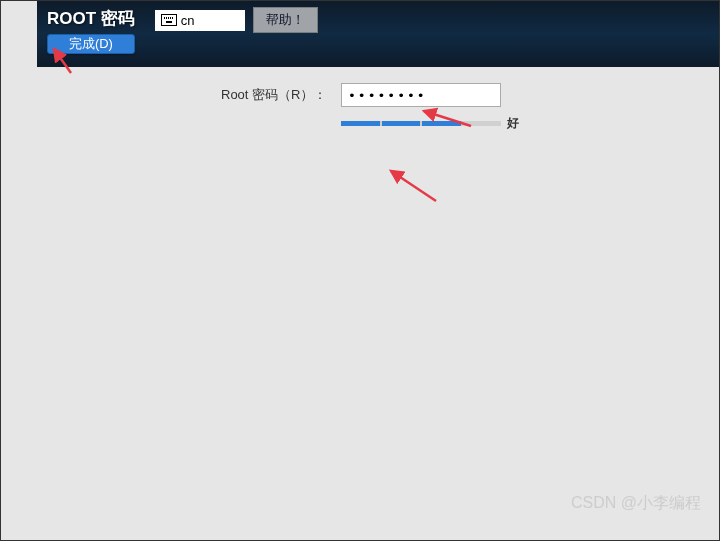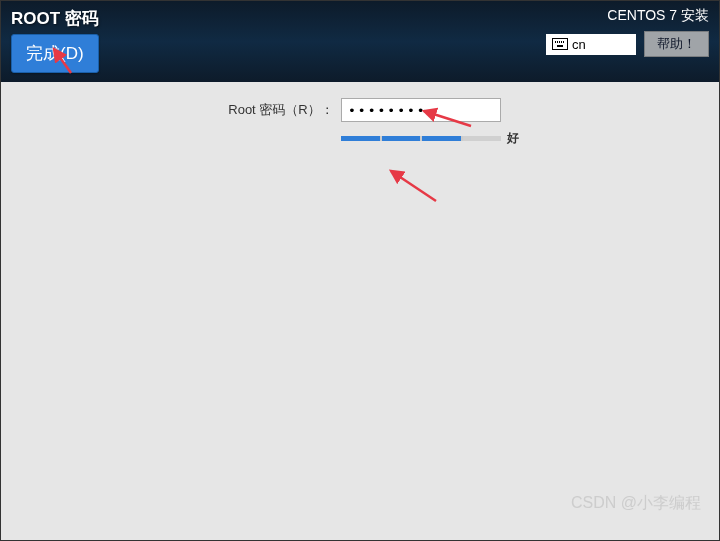--- a/index.html
+++ b/index.html
@@ -6,43 +6,44 @@
     body {
       width: 720px;
       height: 541px;
       font-family: "Microsoft YaHei", "PingFang SC", sans-serif;
       background: #e6e6e6;
       border: 1px solid #333;
       position: relative;
       overflow: hidden;
     }
     .header {
-      height: 81px;
+      height: 66px;
       background: linear-gradient(to bottom, #0d1b2a 0%, #102a43 50%, #0d1b2a 100%);
       position: relative;
       color: #fff;
       display: flex;
-      justify-content: space-between;
+      justify-content: flex-start;
       align-items: flex-start;
       padding: 6px 10px 0 10px;
+      margin-left: 36px;
     }
     .header-left { display: flex; flex-direction: column; gap: 4px; }
     .page-title {
       font-size: 17px;
       font-weight: bold;
       color: #fff;
       text-shadow: 1px 1px 2px rgba(0,0,0,0.5);
     }
     .done-button {
       background: #2f7ed8;
       color: #fff;
       border: 1px solid #1a5fa8;
       border-radius: 3px;
-      padding: 7px 14px;
-      font-size: 17px;
+      padding: 0 14px;
+      font-size: 13px;
       cursor: pointer;
       box-shadow: 0 1px 2px rgba(0,0,0,0.3);
     }
     .header-right {
       display: flex;
       flex-direction: column;
       gap: 6px;
       align-items: flex-end;
     }
     .install-title {
@@ -102,21 +103,21 @@
     .description {
       margin-bottom: 18px;
     }
     .form-row {
       display: flex;
       align-items: center;
       margin-bottom: 8px;
     }
     .form-label {
       width: 120px;
-      text-align: center;
+      text-align: left;
       color: #333;
     }
     .password-input {
       width: 160px;
       height: 24px;
       border: 1px solid #aaa;
       padding: 2px 6px;
       font-size: 13px;
       letter-spacing: 2px;
       font-family: monospace;
@@ -165,21 +166,20 @@
   </style>
 </head>
 <body>
 
 <div class="header">
   <div class="header-left">
     <div class="page-title">ROOT 密码</div>
     <button class="done-button">完成(D)</button>
   </div>
   <div class="header-right">
-    <div class="install-title">CENTOS 7 安装</div>
     <div class="header-right-row">
       <div class="lang-selector">
         <span class="kbd-icon"></span>
         <span>cn</span>
       </div>
       <button class="help-button">帮助！</button>
     </div>
   </div>
 </div>
 

